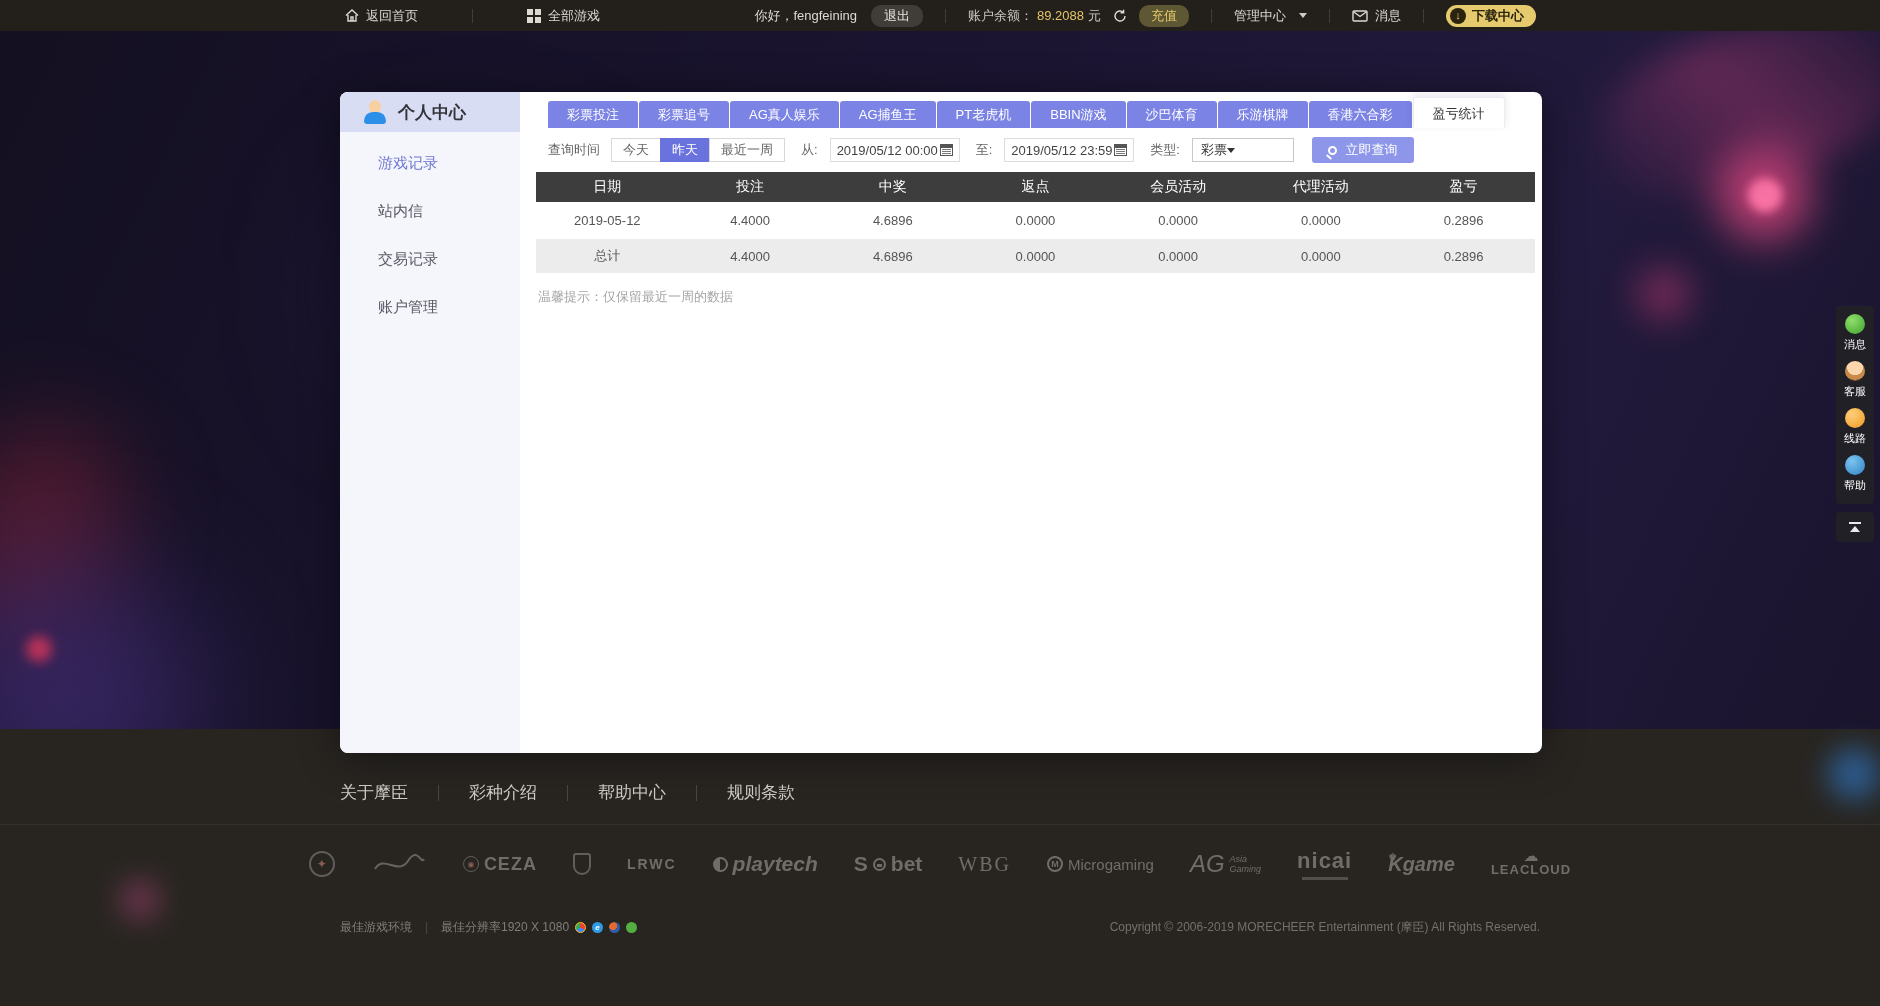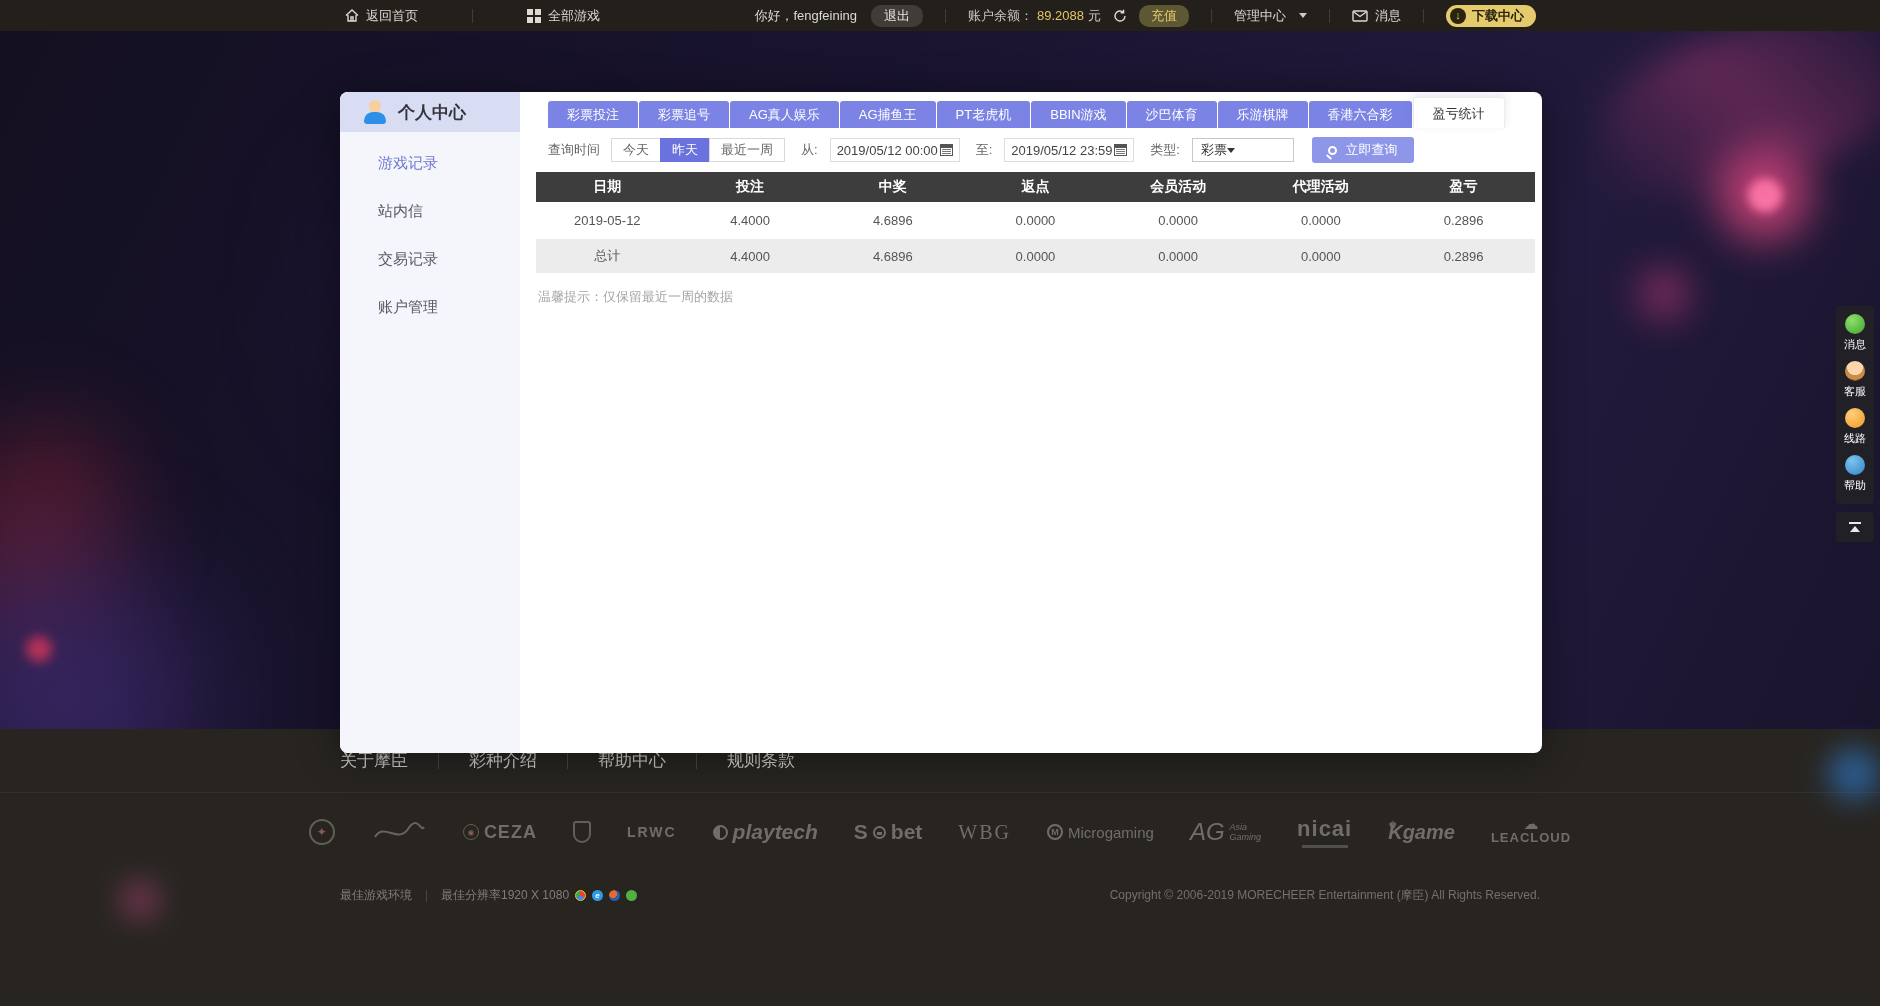--- a/index.html
+++ b/index.html
@@ -73,28 +73,28 @@
     box-shadow:0 2px 0 #777, 0 4px 0 #777; background:#777; }
   .select { width:102px; height:24px; border:1px solid #c8c8c8; display:flex; align-items:center;
     padding:0 8px; color:#333; background:#fff; margin-right:18px; cursor:pointer; }
   .sel-caret { width:0; height:0; border-left:4px solid transparent; border-right:4px solid transparent; border-top:5px solid #333; }
   .search-btn { width:102px; height:26px; background:#8e96e9; border-radius:3px; color:#fff; font-size:13px;
     display:flex; align-items:center; justify-content:center; gap:8px; cursor:pointer; }
   .mag { width:9px; height:9px; border:2px solid #fff; border-radius:50%; position:relative; }
   .mag::after { content:""; position:absolute; left:-4px; top:8px; width:6px; height:2px; background:#fff; transform:rotate(40deg); }
   
   table { border-collapse:collapse; table-layout:fixed; width:999px; margin:9px 0 0 4px; }
-  th { background:#3d3d3d; color:#fff; font-weight:bold; font-size:14px; height:30px; text-align:center; }
+  th { background:#3d3d3d; color:#fff; font-weight:normal; font-size:14px; height:30px; text-align:center; }
   td { text-align:center; font-size:13px; color:#555; height:37px; }
   tr.total td { background:#ececec; height:34px; }
   .note { margin:15px 0 0 6px; font-size:13px; color:#a5a5a5; }
 
   
   .footer { position:absolute; left:0; top:729px; width:1880px; height:277px; background:#282521; z-index:4; }
-  .f-links { display:flex; align-items:center; height:64px; padding-left:340px; border-bottom:1px solid rgba(255,255,255,.05); }
+  .f-links { display:flex; align-items:center; height:64px; padding-left:340px; border-bottom:1px solid rgba(255,255,255,.05);margin-top:32px; }
   .f-link { font-size:17px; color:#cfccc7; margin-right:30px; cursor:pointer; white-space:nowrap; }
   .f-sep { width:1px; height:16px; background:#4a4641; margin-right:30px; }
   .f-logos { display:flex; align-items:center; justify-content:center; gap:36px; height:78px; color:#82807b; }
   .lg { display:flex; align-items:center; gap:5px; opacity:.8; white-space:nowrap; }
   .lg-emblem { width:26px; height:26px; border:2px solid #6f6d68; border-radius:50%; display:flex; align-items:center; justify-content:center; font-size:12px; color:#9a6b60; }
   .lg-ceza { font-weight:bold; font-size:18px; letter-spacing:1px; }
   .lg-shield { width:18px; height:22px; border:2px solid #6f6d68; border-radius:3px 3px 9px 9px; }
   .lg-lrwc { font-weight:bold; font-size:14px; letter-spacing:2px; }
   .lg-playtech { font-style:italic; font-weight:bold; font-size:21px; }
   .half-circle { width:15px; height:15px; border-radius:50%; background:linear-gradient(90deg,#82807b 50%,transparent 50%); border:2px solid #82807b; }

